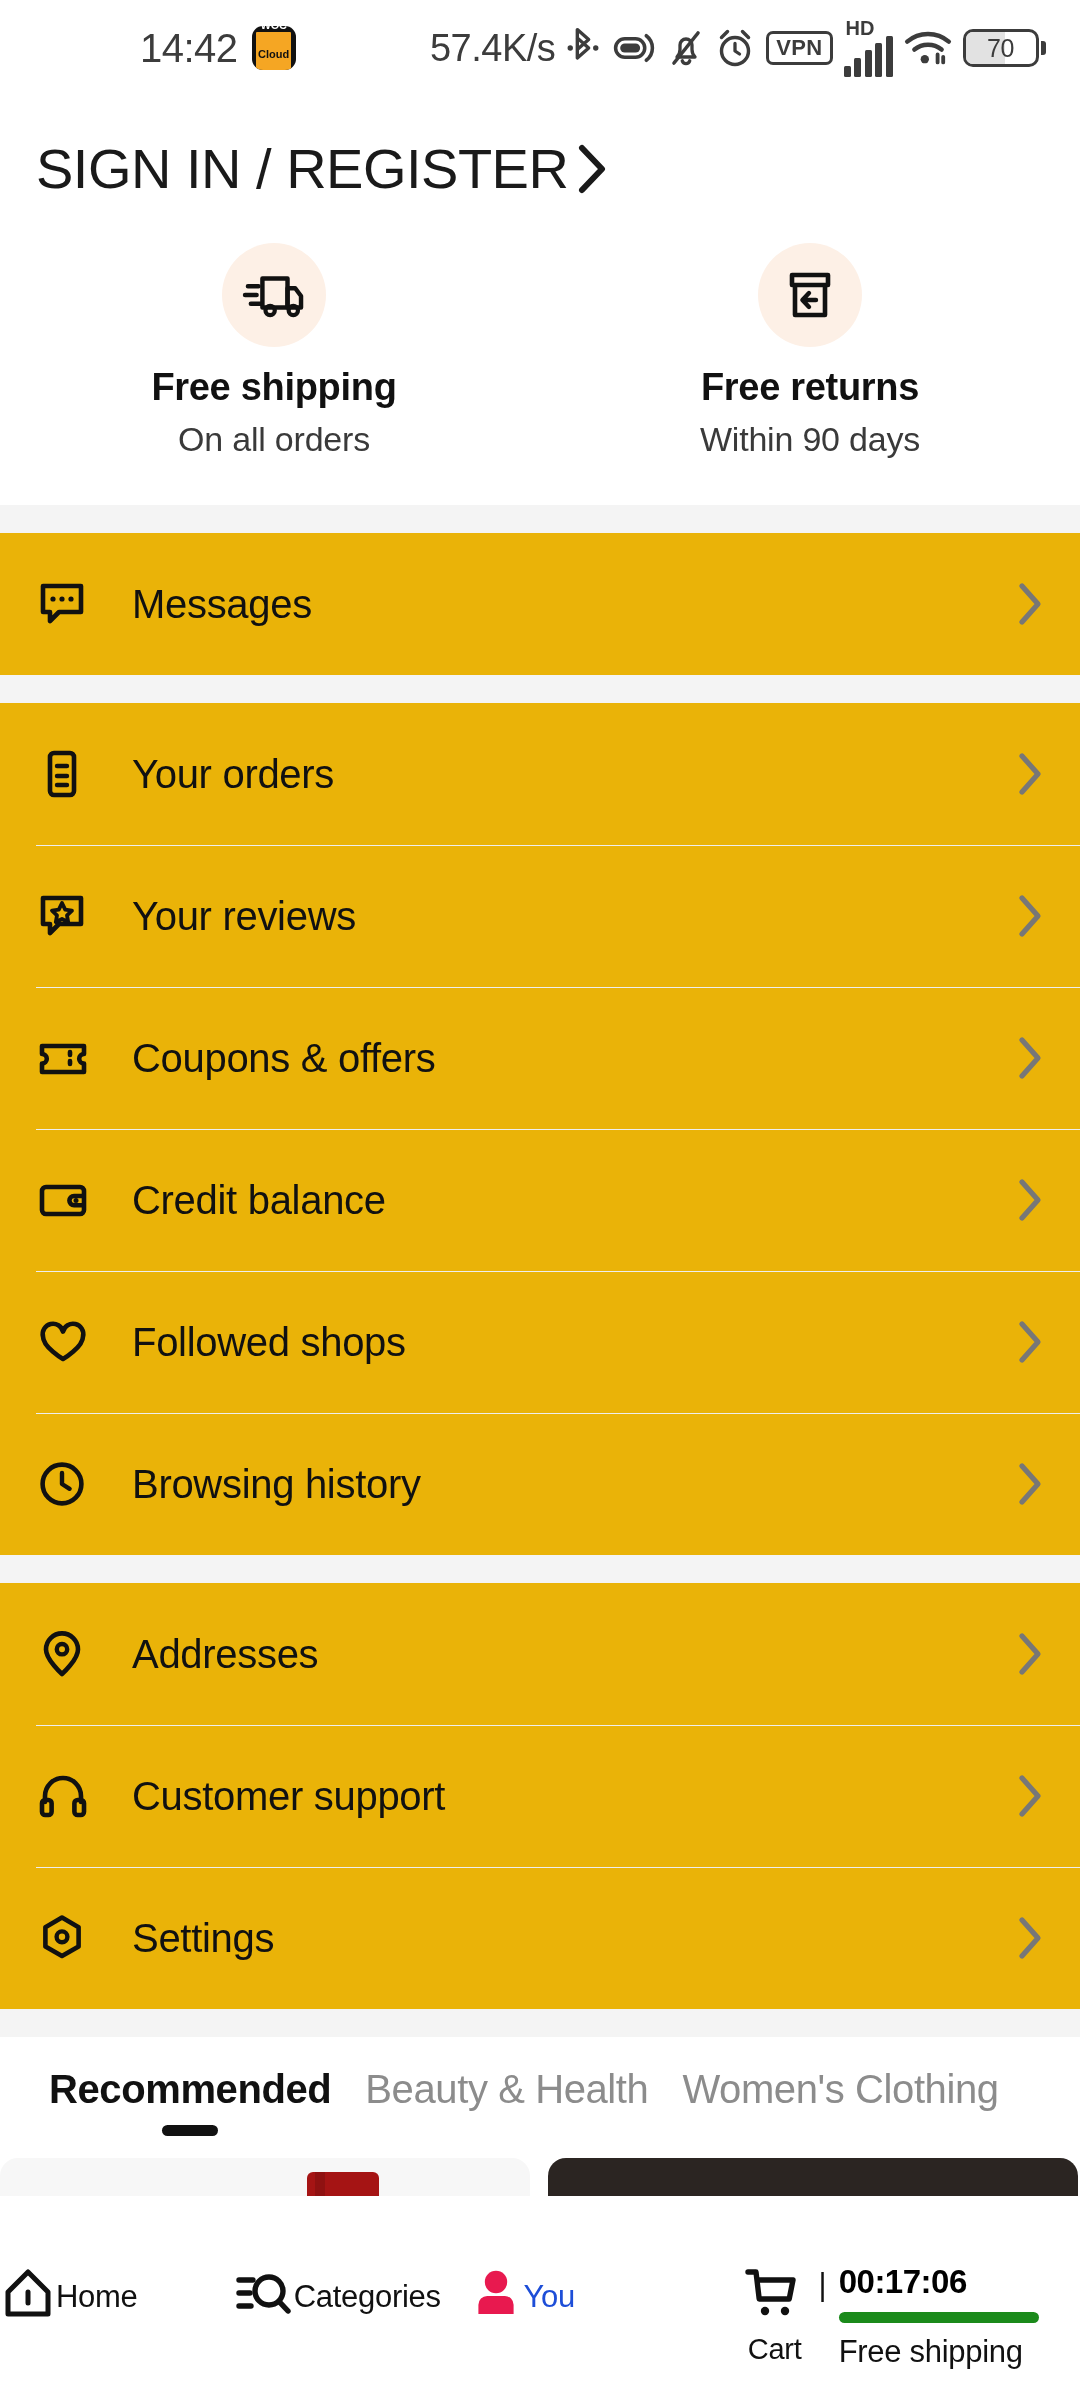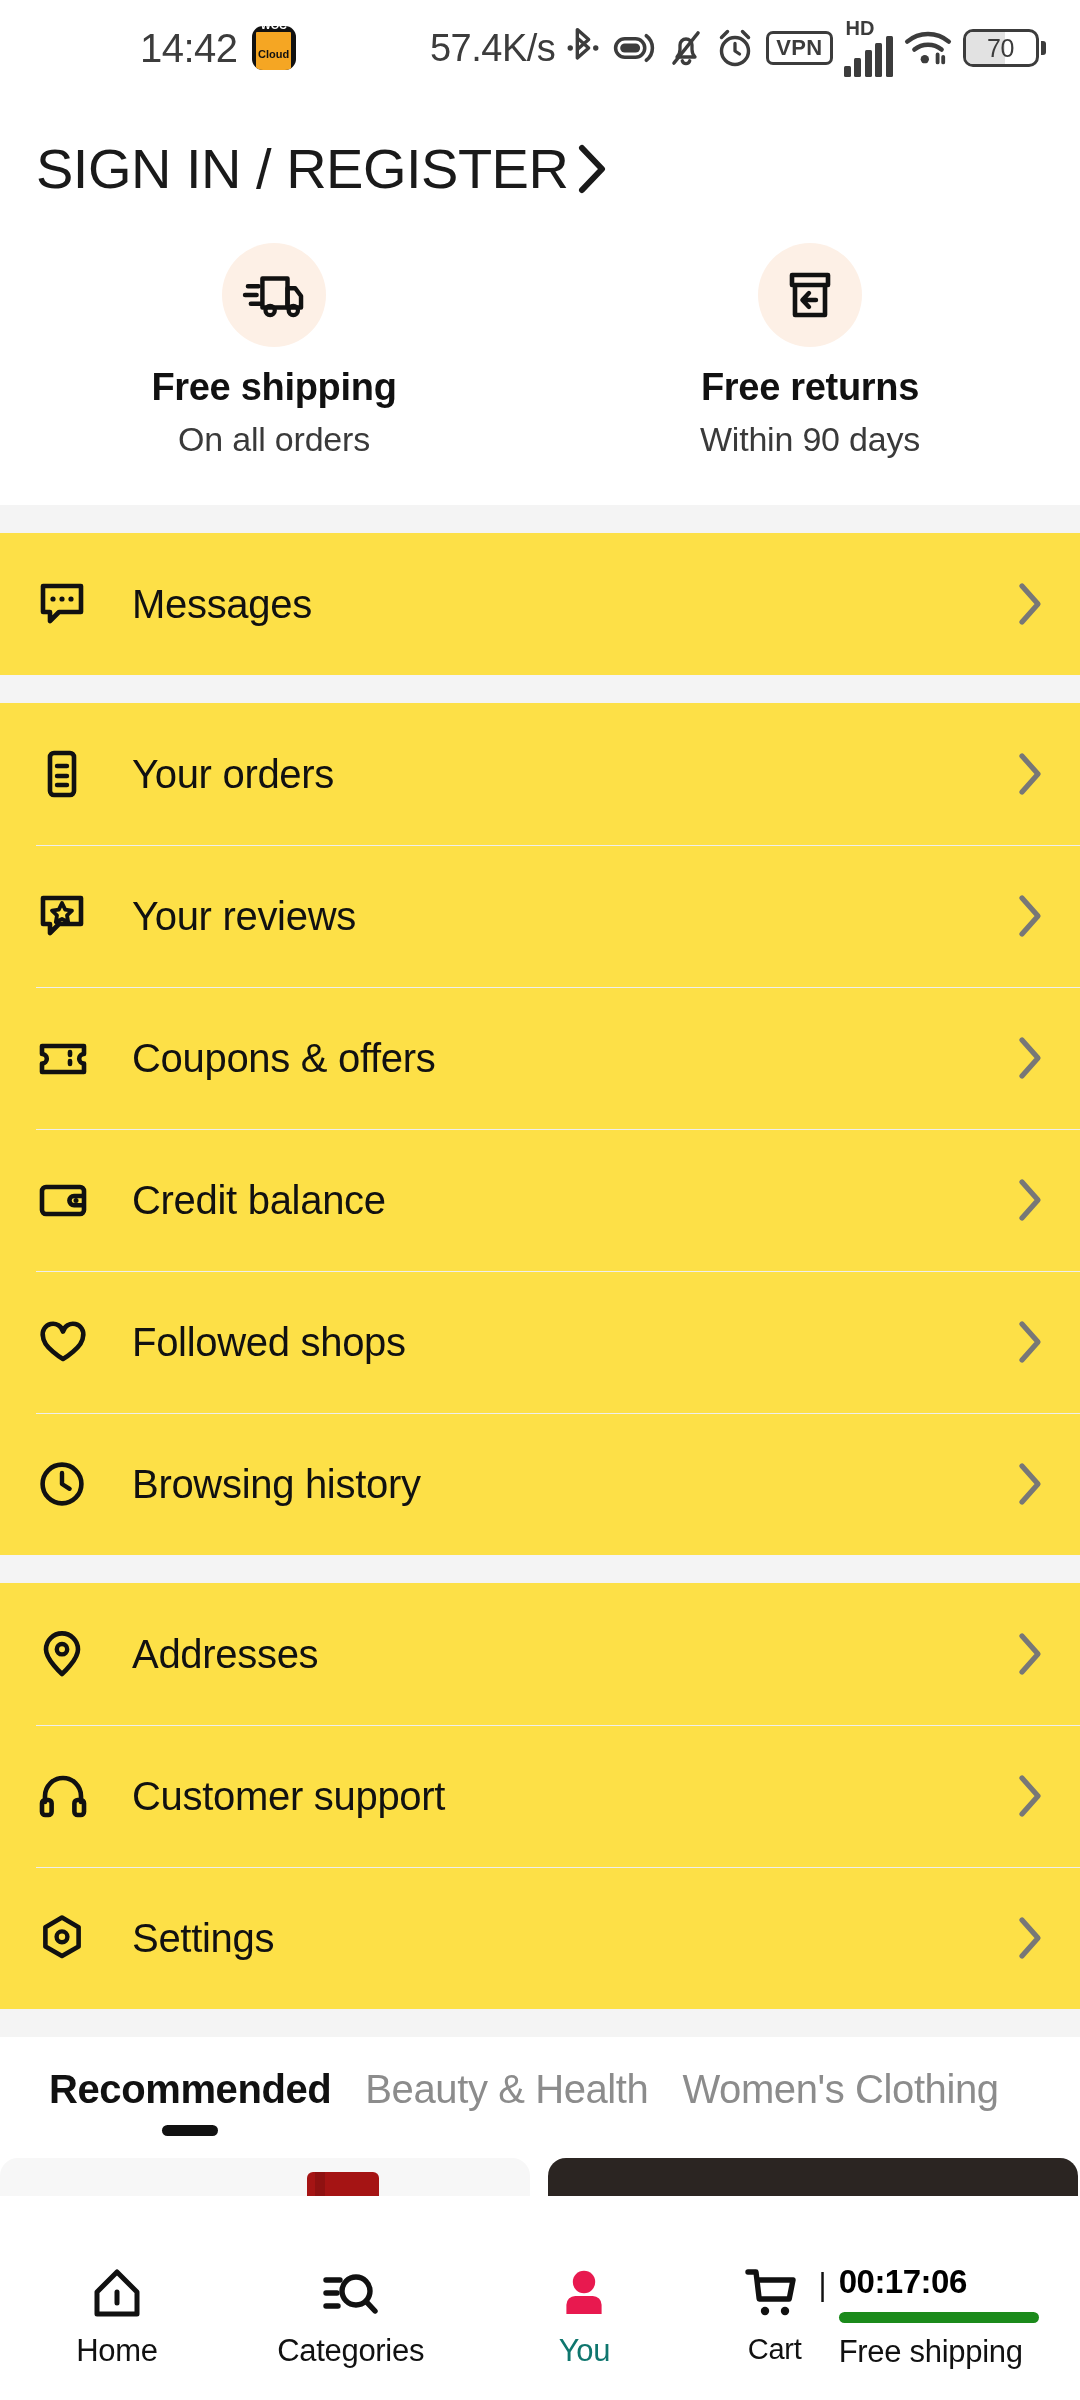--- a/index.html
+++ b/index.html
@@ -70,21 +70,21 @@
   .benefit-title { font-size:38px; font-weight:700; color:#111; letter-spacing:-0.3px; line-height:1.2; }
   .benefit-sub { font-size:34px; font-weight:400; color:#3a3a3a; margin-top:10px; letter-spacing:-0.2px; }
 
   
   .gap { height:28px; background:#F4F4F4; flex:0 0 28px; }
 
   
   .menu-group { background:#fff; }
   .menu-item {
     height:142px; display:flex; align-items:center;
-    padding:0 34px 0 36px; cursor:pointer; position:relative; background:#fde047;
+    padding:0 34px 0 36px; cursor:pointer; position:relative; background:#eab308;
   }
   .menu-item + .menu-item::before {
     content:""; position:absolute; left:36px; right:0; top:0; height:1px; background:#eeeeee;
   }
   .menu-icon { width:56px; display:flex; align-items:center; justify-content:flex-start; flex:0 0 56px; }
   .menu-label { font-size:40px; color:#111; margin-left:40px; letter-spacing:-0.3px; font-weight:400; }
   .menu-chev { margin-left:auto; display:flex; align-items:center; }
 
   
   .tabs-wrap { background:#fff; padding-top:30px; flex:0 0 auto; }
@@ -107,24 +107,24 @@
   .pp-redthing::after{
     content:""; position:absolute; left:8px; top:0; width:10px; height:44px; background:#7d0e0e; opacity:.55;
   }
 
   
   .bottomnav {
     margin-top:auto; flex:0 0 156px; height:156px;
     background:#fff; display:flex; align-items:flex-start;
     padding-top:16px; border-top:1px solid #ffffff;
   }
-  .nav-item { flex:1; display:flex; flex-direction:column; align-items:center; cursor:pointer; }
+  .nav-item { flex:1; display:flex; flex-direction:row; align-items:center; cursor:pointer; }
   .nav-icon { height:66px; display:flex; align-items:center; justify-content:center; }
   .nav-label { font-size:31px; color:#111; margin-top:6px; letter-spacing:-0.3px; }
-  .nav-item.active .nav-label { color:#0f766e; }
+  .nav-item.active .nav-label { color:#1d4ed8; }
   .nav-cart { flex:1.62; display:flex; align-items:flex-start; justify-content:center; gap:12px; cursor:pointer; }
   .cart-left { display:flex; flex-direction:column; align-items:center; }
   .cart-icon { height:66px; display:flex; align-items:center; justify-content:center; }
   .cart-label { font-size:29px; color:#111; margin-top:6px; letter-spacing:-0.3px; white-space:nowrap;text-align:right; }
   .cart-right { display:flex; flex-direction:column; align-items:flex-start; padding-top:4px; }
   .cart-timer { font-size:33px; color:#000000; letter-spacing:-0.5px; line-height:1; font-weight:700; }
   .cart-bar { width:200px; height:11px; border-radius:6px; background:#1B8A1B; margin-top:14px; }
   .cart-shipping { font-size:31px; color:#111; margin-top:11px; letter-spacing:-0.3px; white-space:nowrap; }
   .cart-divider { font-size:31px; color:#111; margin-top:6px; }
 </style>

